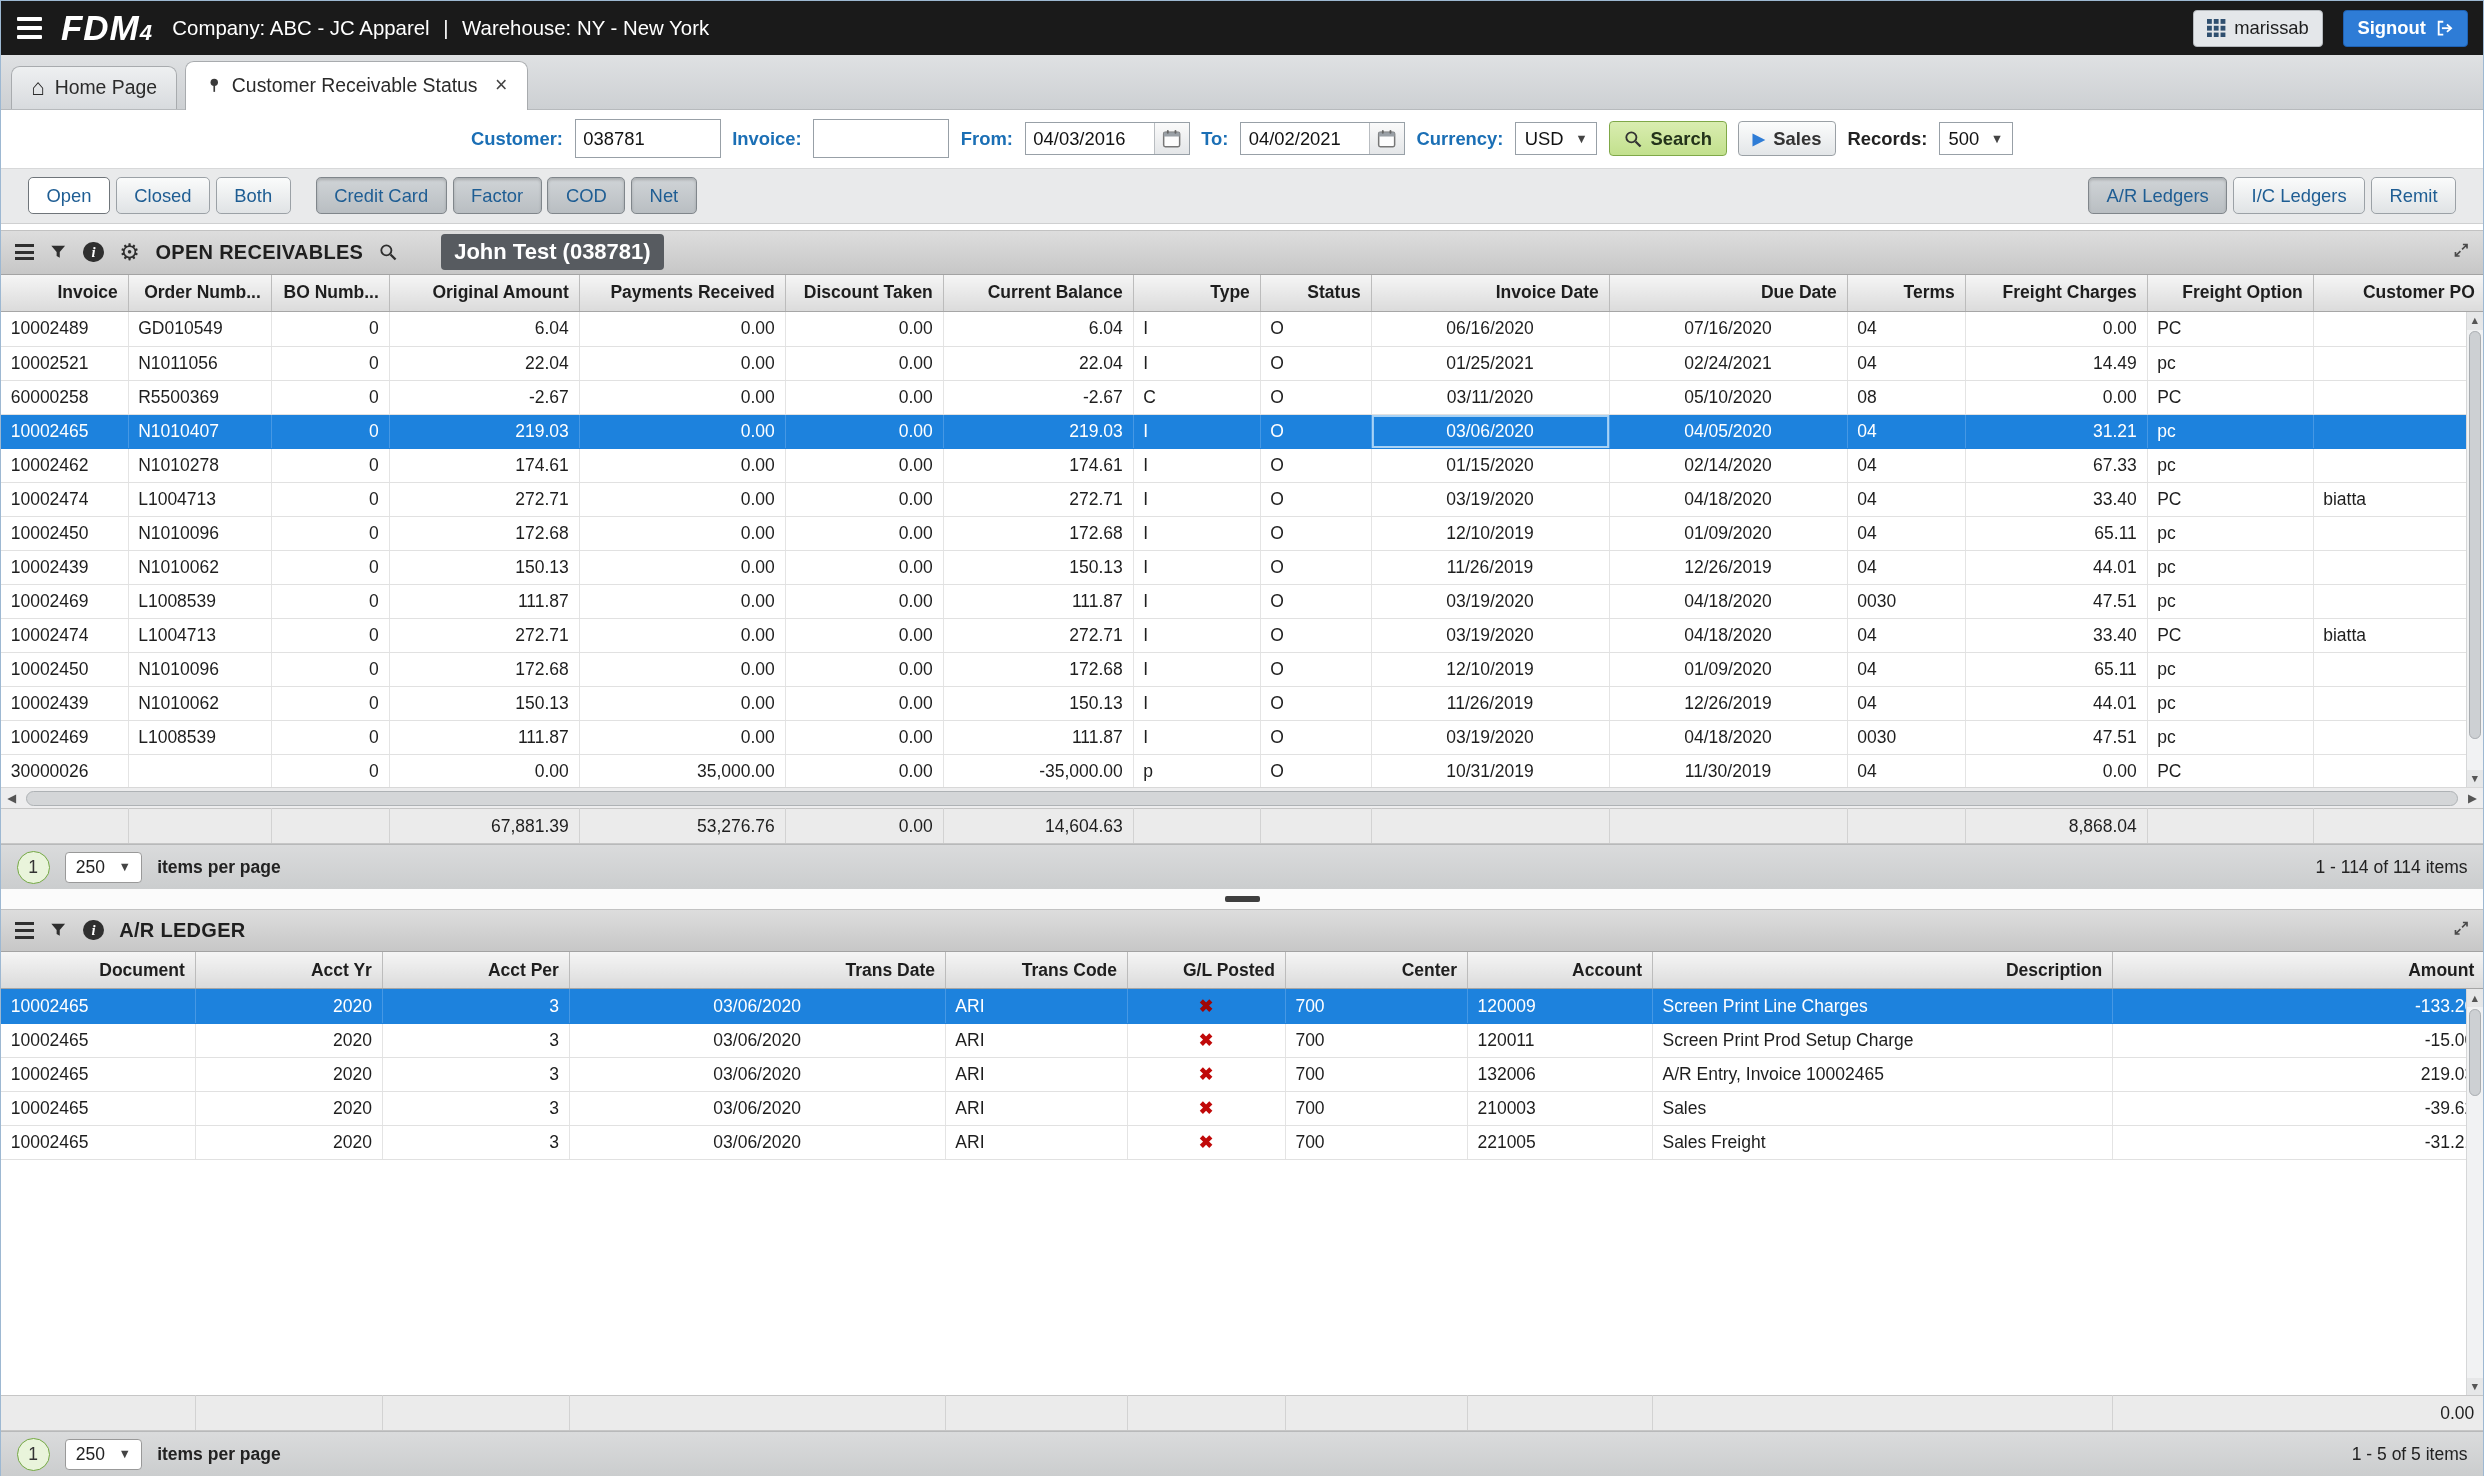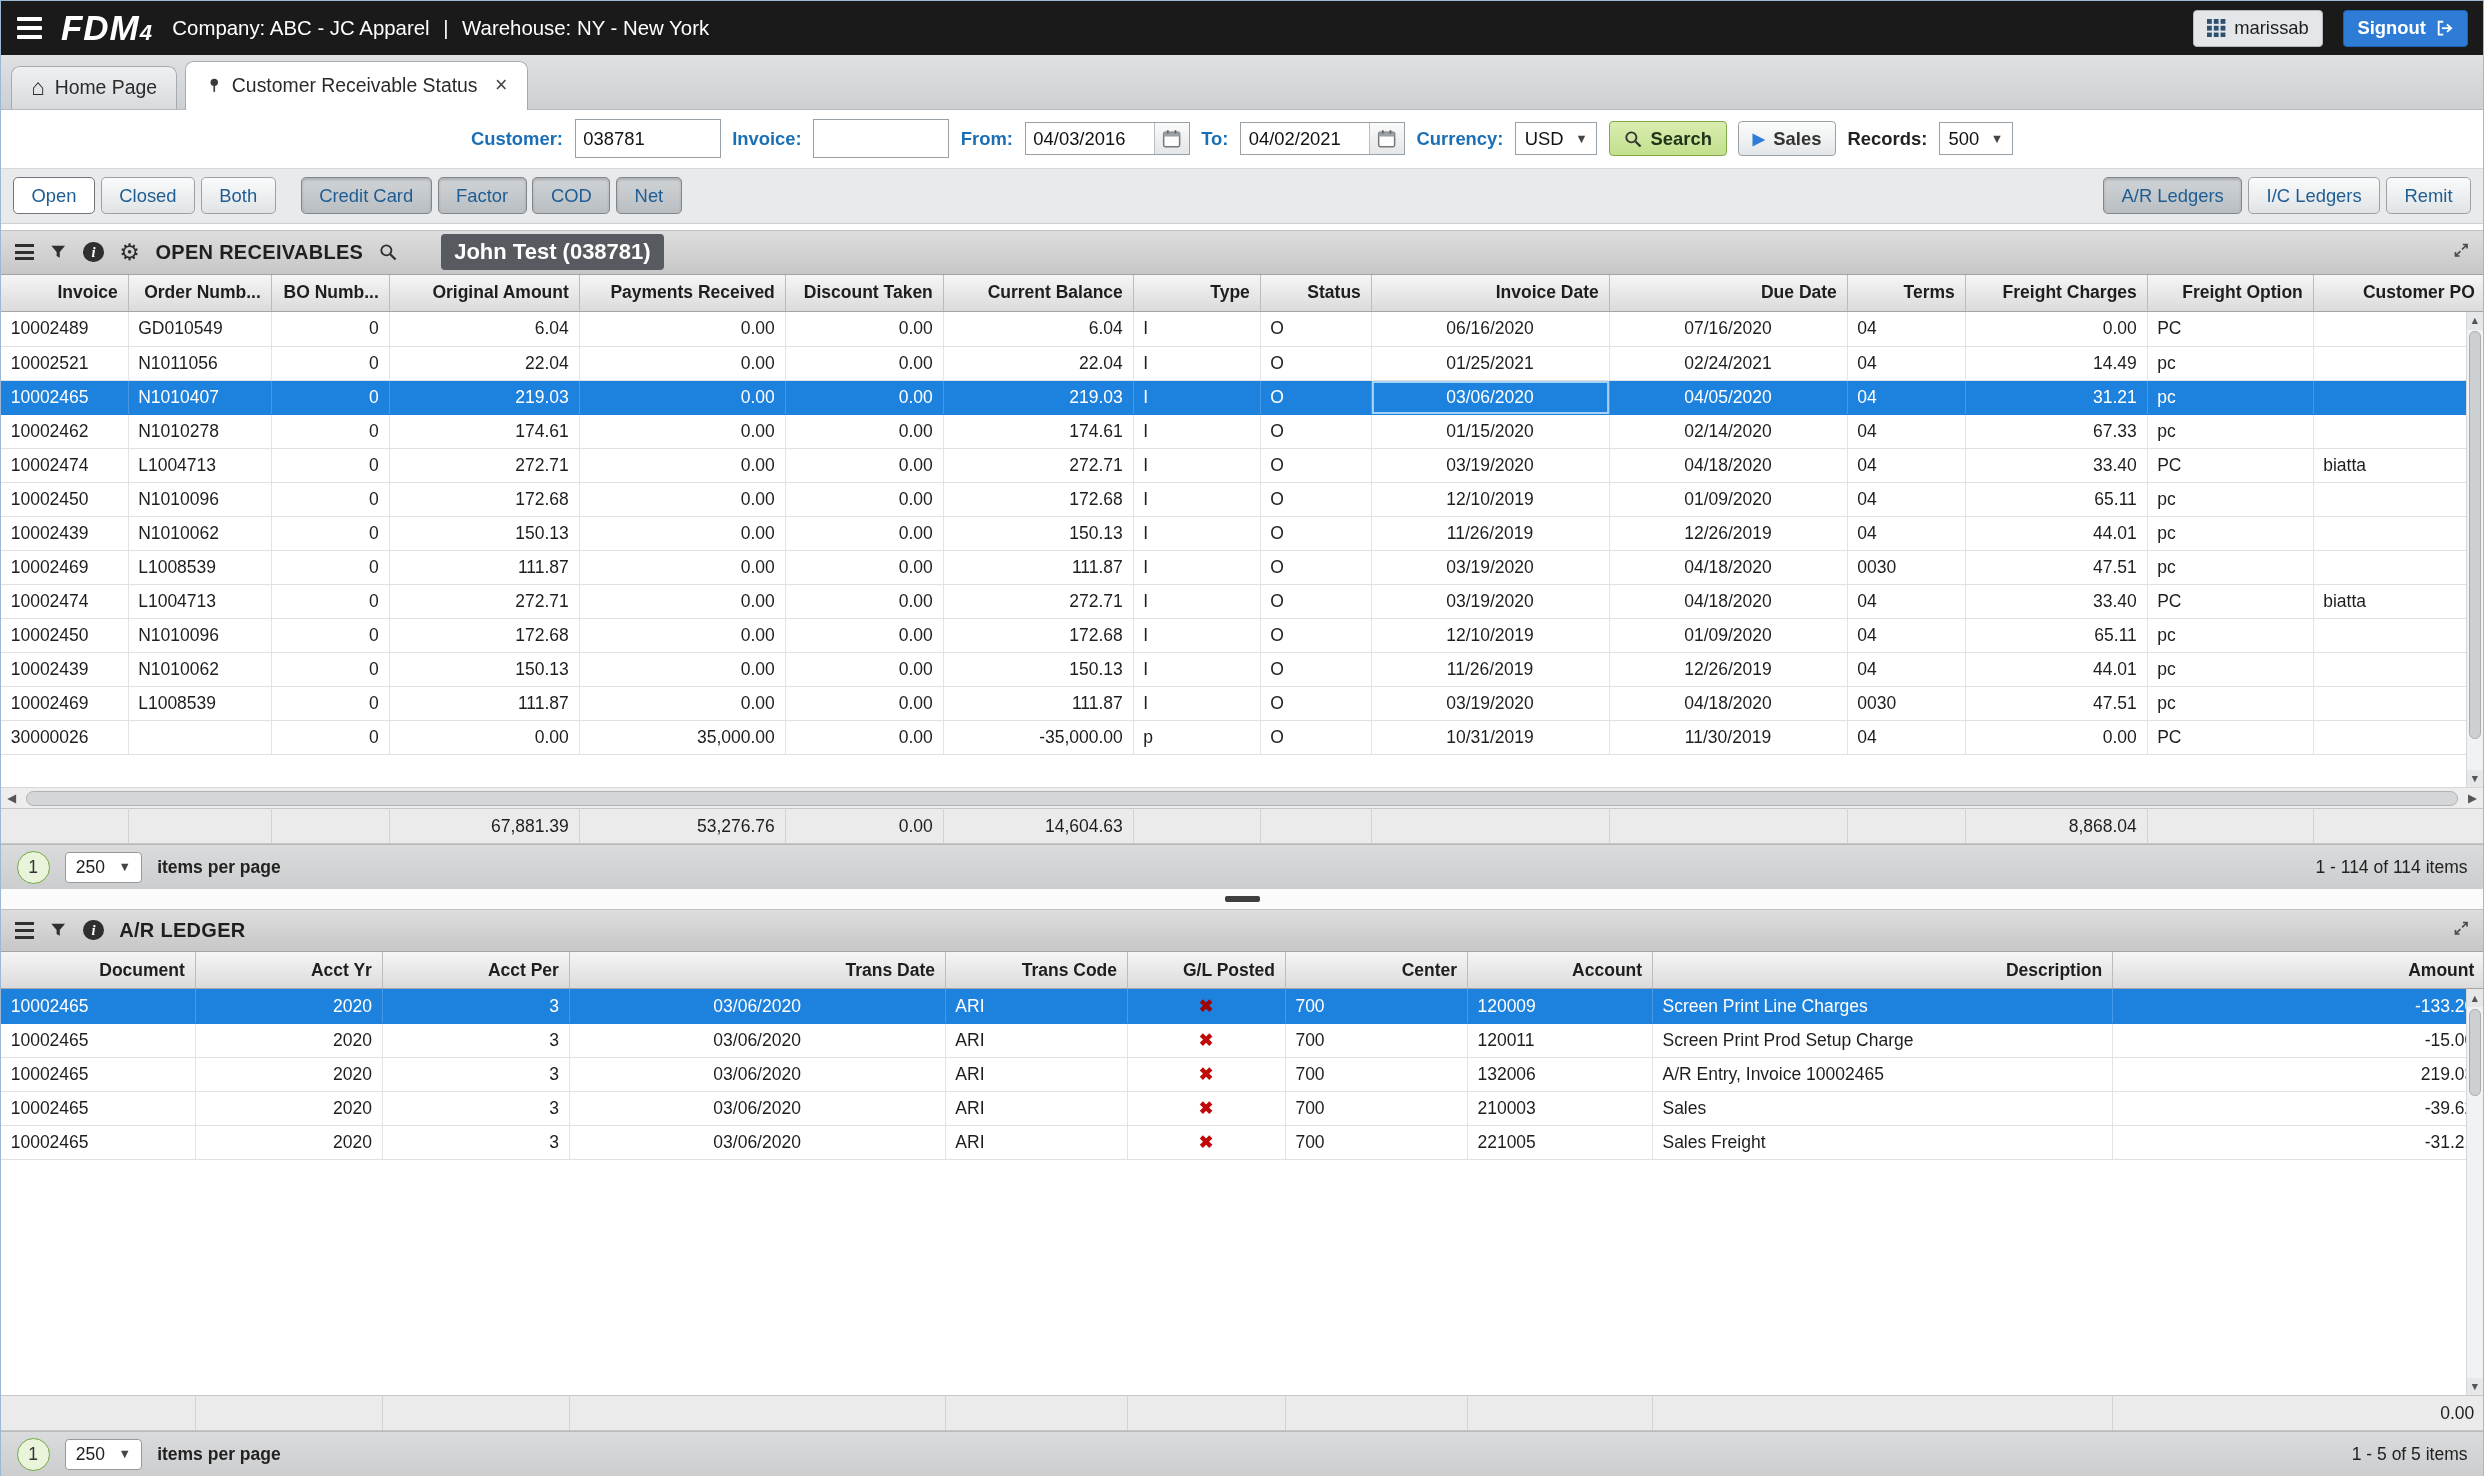--- a/index.html
+++ b/index.html
@@ -33,21 +33,21 @@
   .datefield{display:flex;align-items:stretch;border:1px solid #98a0a7;height:33px}
   .datefield input{border:none;width:128px;font-size:18.4px;padding:0 7.8px;font-family:inherit;color:#111;outline:none}
   .cal-btn{width:35px;display:flex;align-items:center;justify-content:center;background:linear-gradient(#fafafa,#e4e6e8);border-left:1px solid #b9bdc1;cursor:pointer}
   .selbox{height:33px;border:1px solid #98a0a7;background:#fff;display:flex;align-items:center;gap:11.6px;padding:0 8.7px;font-size:18.4px;cursor:pointer;color:#111}
   .arr{font-size:12.6px;color:#444;line-height:1}
   .search-btn{height:35px;display:flex;align-items:center;gap:8.7px;background:linear-gradient(#d9edb0,var(--search-green,#c2e08d));border:1px solid #7fa848;border-radius:3.9px;padding:0 13.6px;font-size:18.4px;font-weight:bold;color:#23331a;cursor:pointer;font-family:inherit}
   .next-btn{height:35px;display:flex;align-items:center;gap:8.7px;background:linear-gradient(#fbfcfc,#e3e6e8);border:1px solid #9aa0a5;border-radius:3.9px;padding:0 13.6px;font-size:18.4px;font-weight:bold;color:#333;cursor:pointer;font-family:inherit}
   .next-tri{color:var(--signout,#2e7cd6);font-size:15.5px;line-height:1}
 
   
-  .filterrow{flex:0 0 56px;background:#e9eaeb;border-top:1px solid #d7d8d9;border-bottom:1px solid #cfd0d1;display:flex;align-items:center;gap:25px;padding:0 12px}
+  .filterrow{flex:0 0 56px;background:#e9eaeb;border-top:1px solid #d7d8d9;border-bottom:1px solid #cfd0d1;display:flex;align-items:center;gap:25px;padding:0 27px}
   .bgroup{display:flex;gap:5.8px}
   .fbtn{height:37px;padding:0 17.5px;display:flex;align-items:center;font-size:18.4px;color:#1e5d93;background:linear-gradient(#fafbfb,#e0e3e5);border:1px solid #9ba1a6;border-radius:4.9px;cursor:pointer;font-family:inherit;white-space:nowrap}
   .fbtn.selected{background:#fff;border-color:#6f757a}
   .fbtn.pressed{background:linear-gradient(#d0d4d7,#b9bec2);border-color:#80868b;box-shadow:inset 0 1.9px 2.9px rgba(0,0,0,.18)}
   .right-group{margin-left:auto}
 
   .gap{flex:0 0 5.8px;background:#fff}
 
   
   .panel-head{flex:0 0 45px;background:linear-gradient(#dddddd,#c7c7c7);border-top:1px solid #c2c2c2;border-bottom:1px solid #a3a3a3;display:flex;align-items:center;gap:15.5px;padding:0 13.6px}
@@ -339,20 +339,37 @@
             <td class="a-r">0.00</td>
             <td class="a-r">0.00</td>
             <td class="a-r">22.04</td>
             <td class="a-l">I</td>
             <td class="a-l">O</td>
             <td class="a-c">01/25/2021</td>
             <td class="a-c">02/24/2021</td>
             <td class="a-l">04</td>
             <td class="a-r">14.49</td>
             <td class="a-l">pc</td>
+            <td class="a-l"></td>
+          </tr>
+          <tr>
+            <td class="a-l">60000258</td>
+            <td class="a-l">R5500369</td>
+            <td class="a-r">0</td>
+            <td class="a-r">-2.67</td>
+            <td class="a-r">0.00</td>
+            <td class="a-r">0.00</td>
+            <td class="a-r">-2.67</td>
+            <td class="a-l">C</td>
+            <td class="a-l">O</td>
+            <td class="a-c">03/11/2020</td>
+            <td class="a-c">05/10/2020</td>
+            <td class="a-l">08</td>
+            <td class="a-r">0.00</td>
+            <td class="a-l">PC</td>
             <td class="a-l"></td>
           </tr>
           <tr class="selected">
             <td class="a-l">10002465</td>
             <td class="a-l">N1010407</td>
             <td class="a-r">0</td>
             <td class="a-r">219.03</td>
             <td class="a-r">0.00</td>
             <td class="a-r">0.00</td>
             <td class="a-r">219.03</td>

